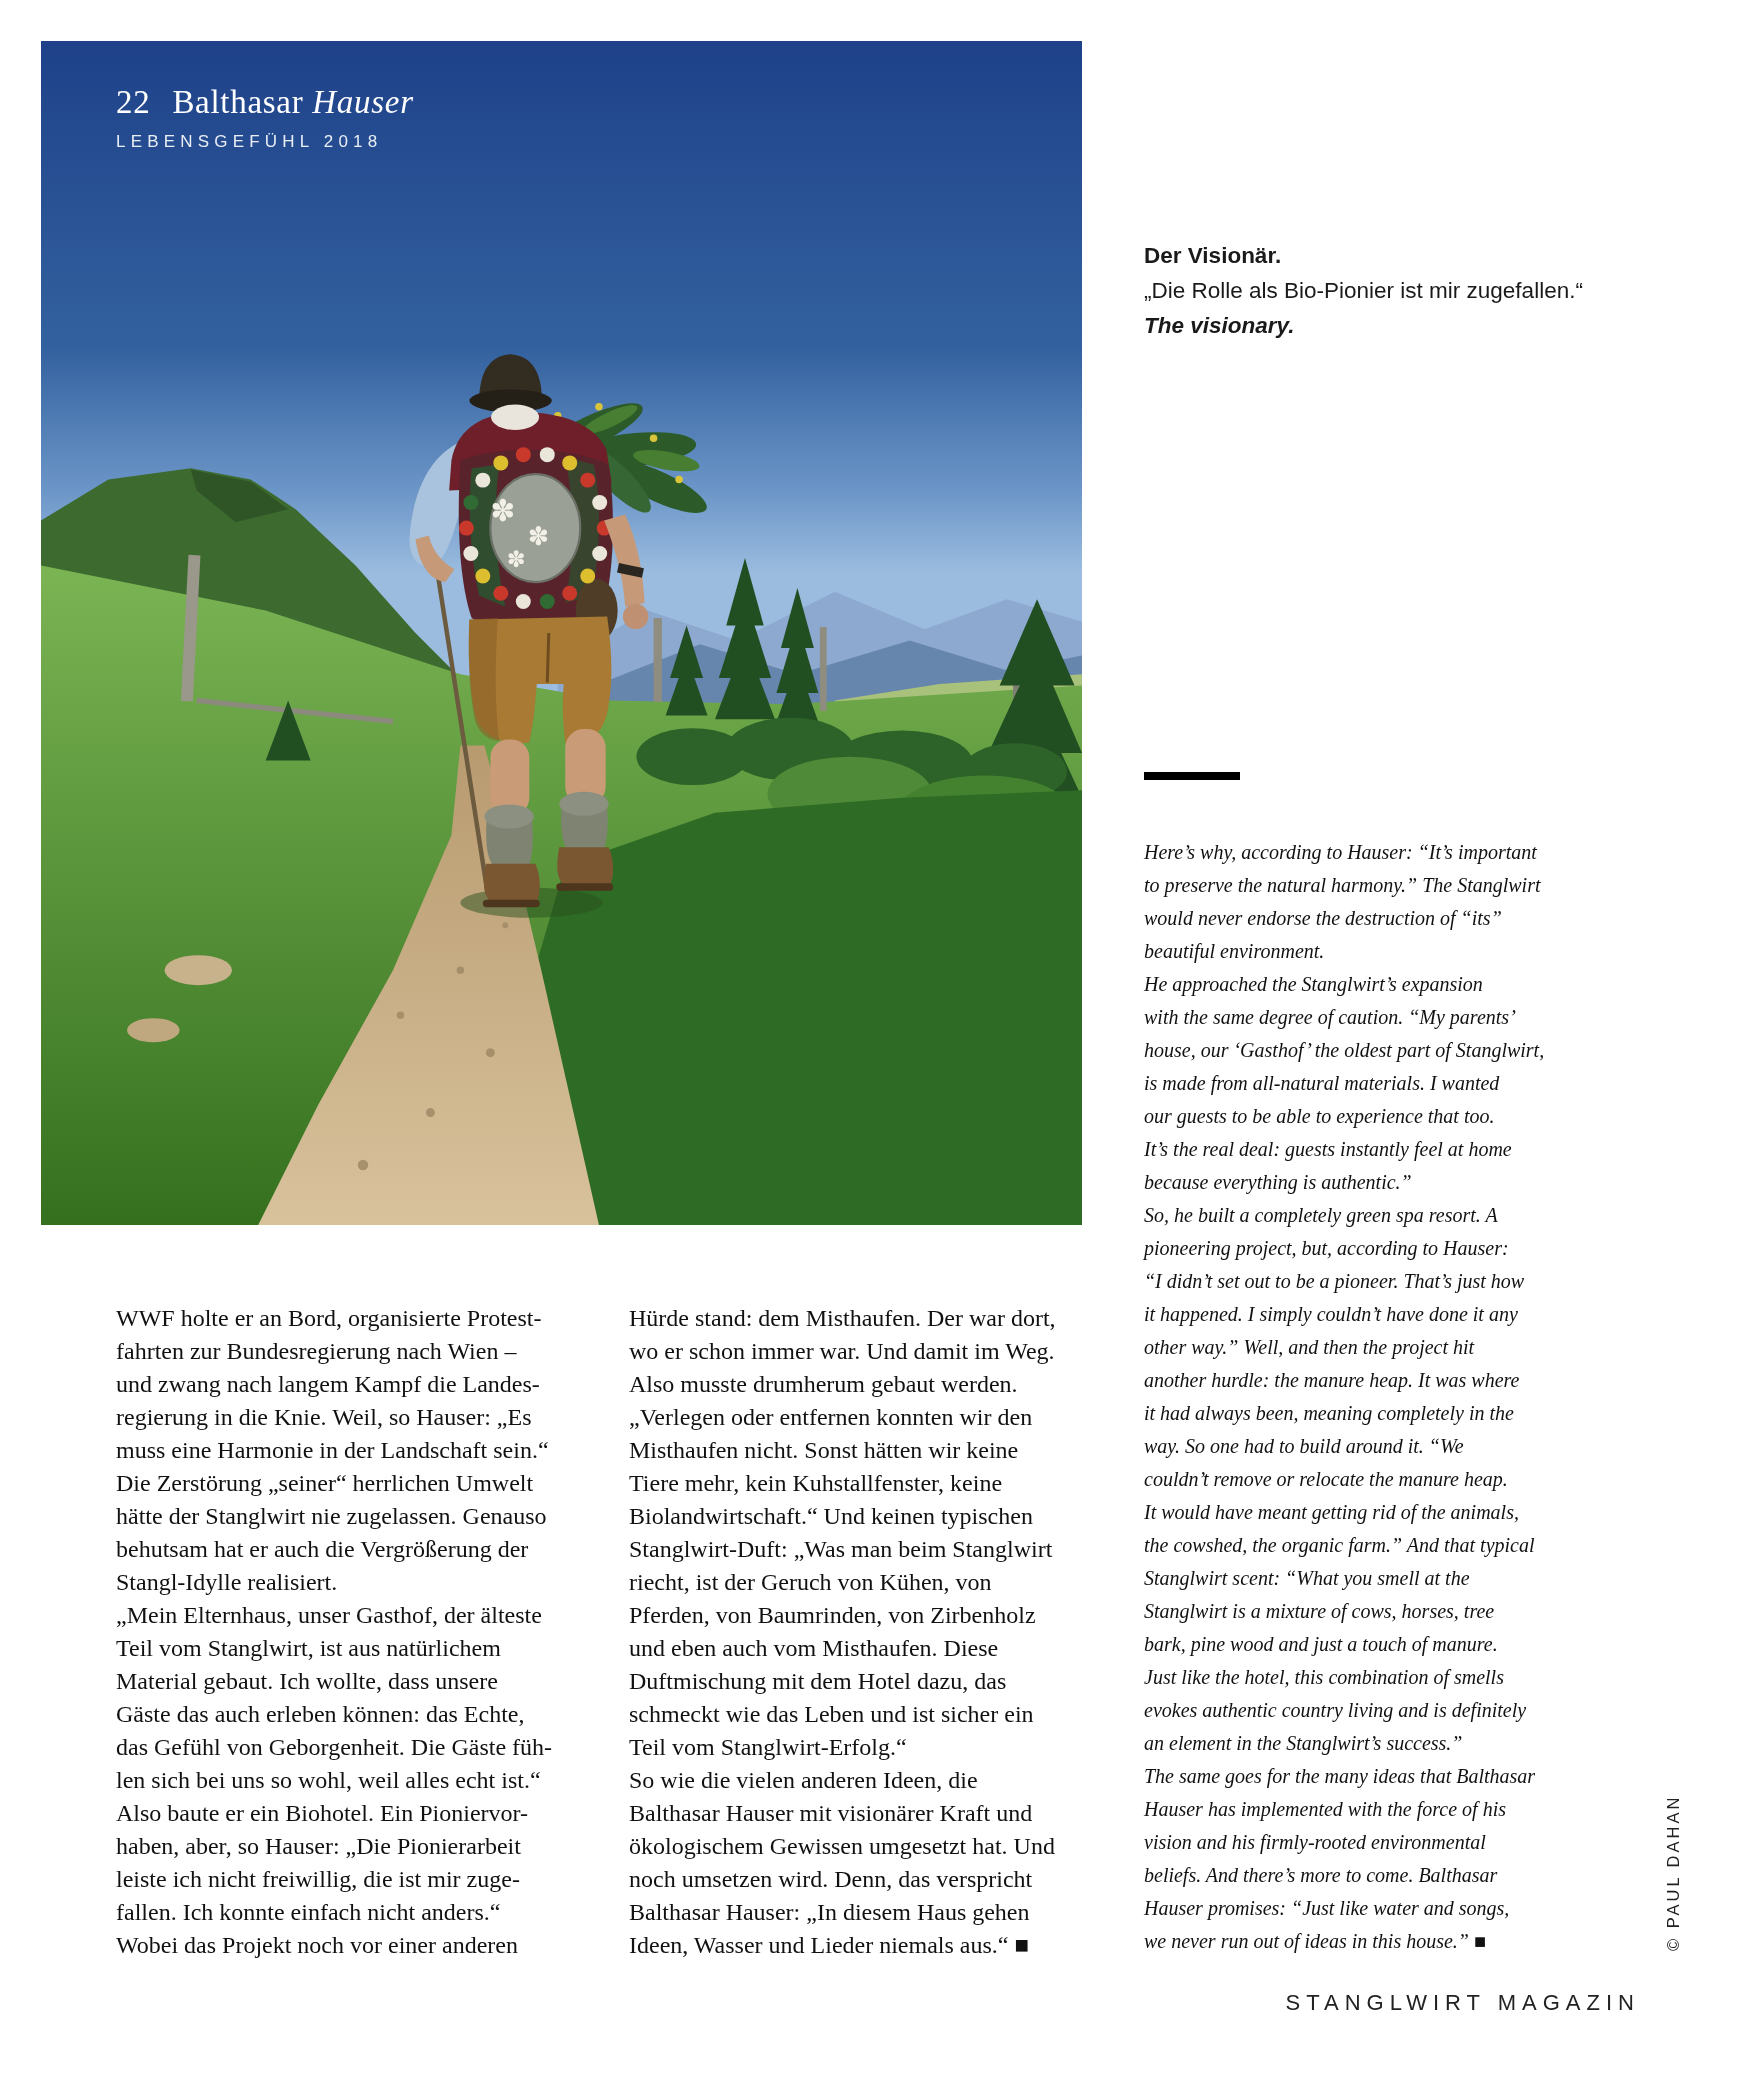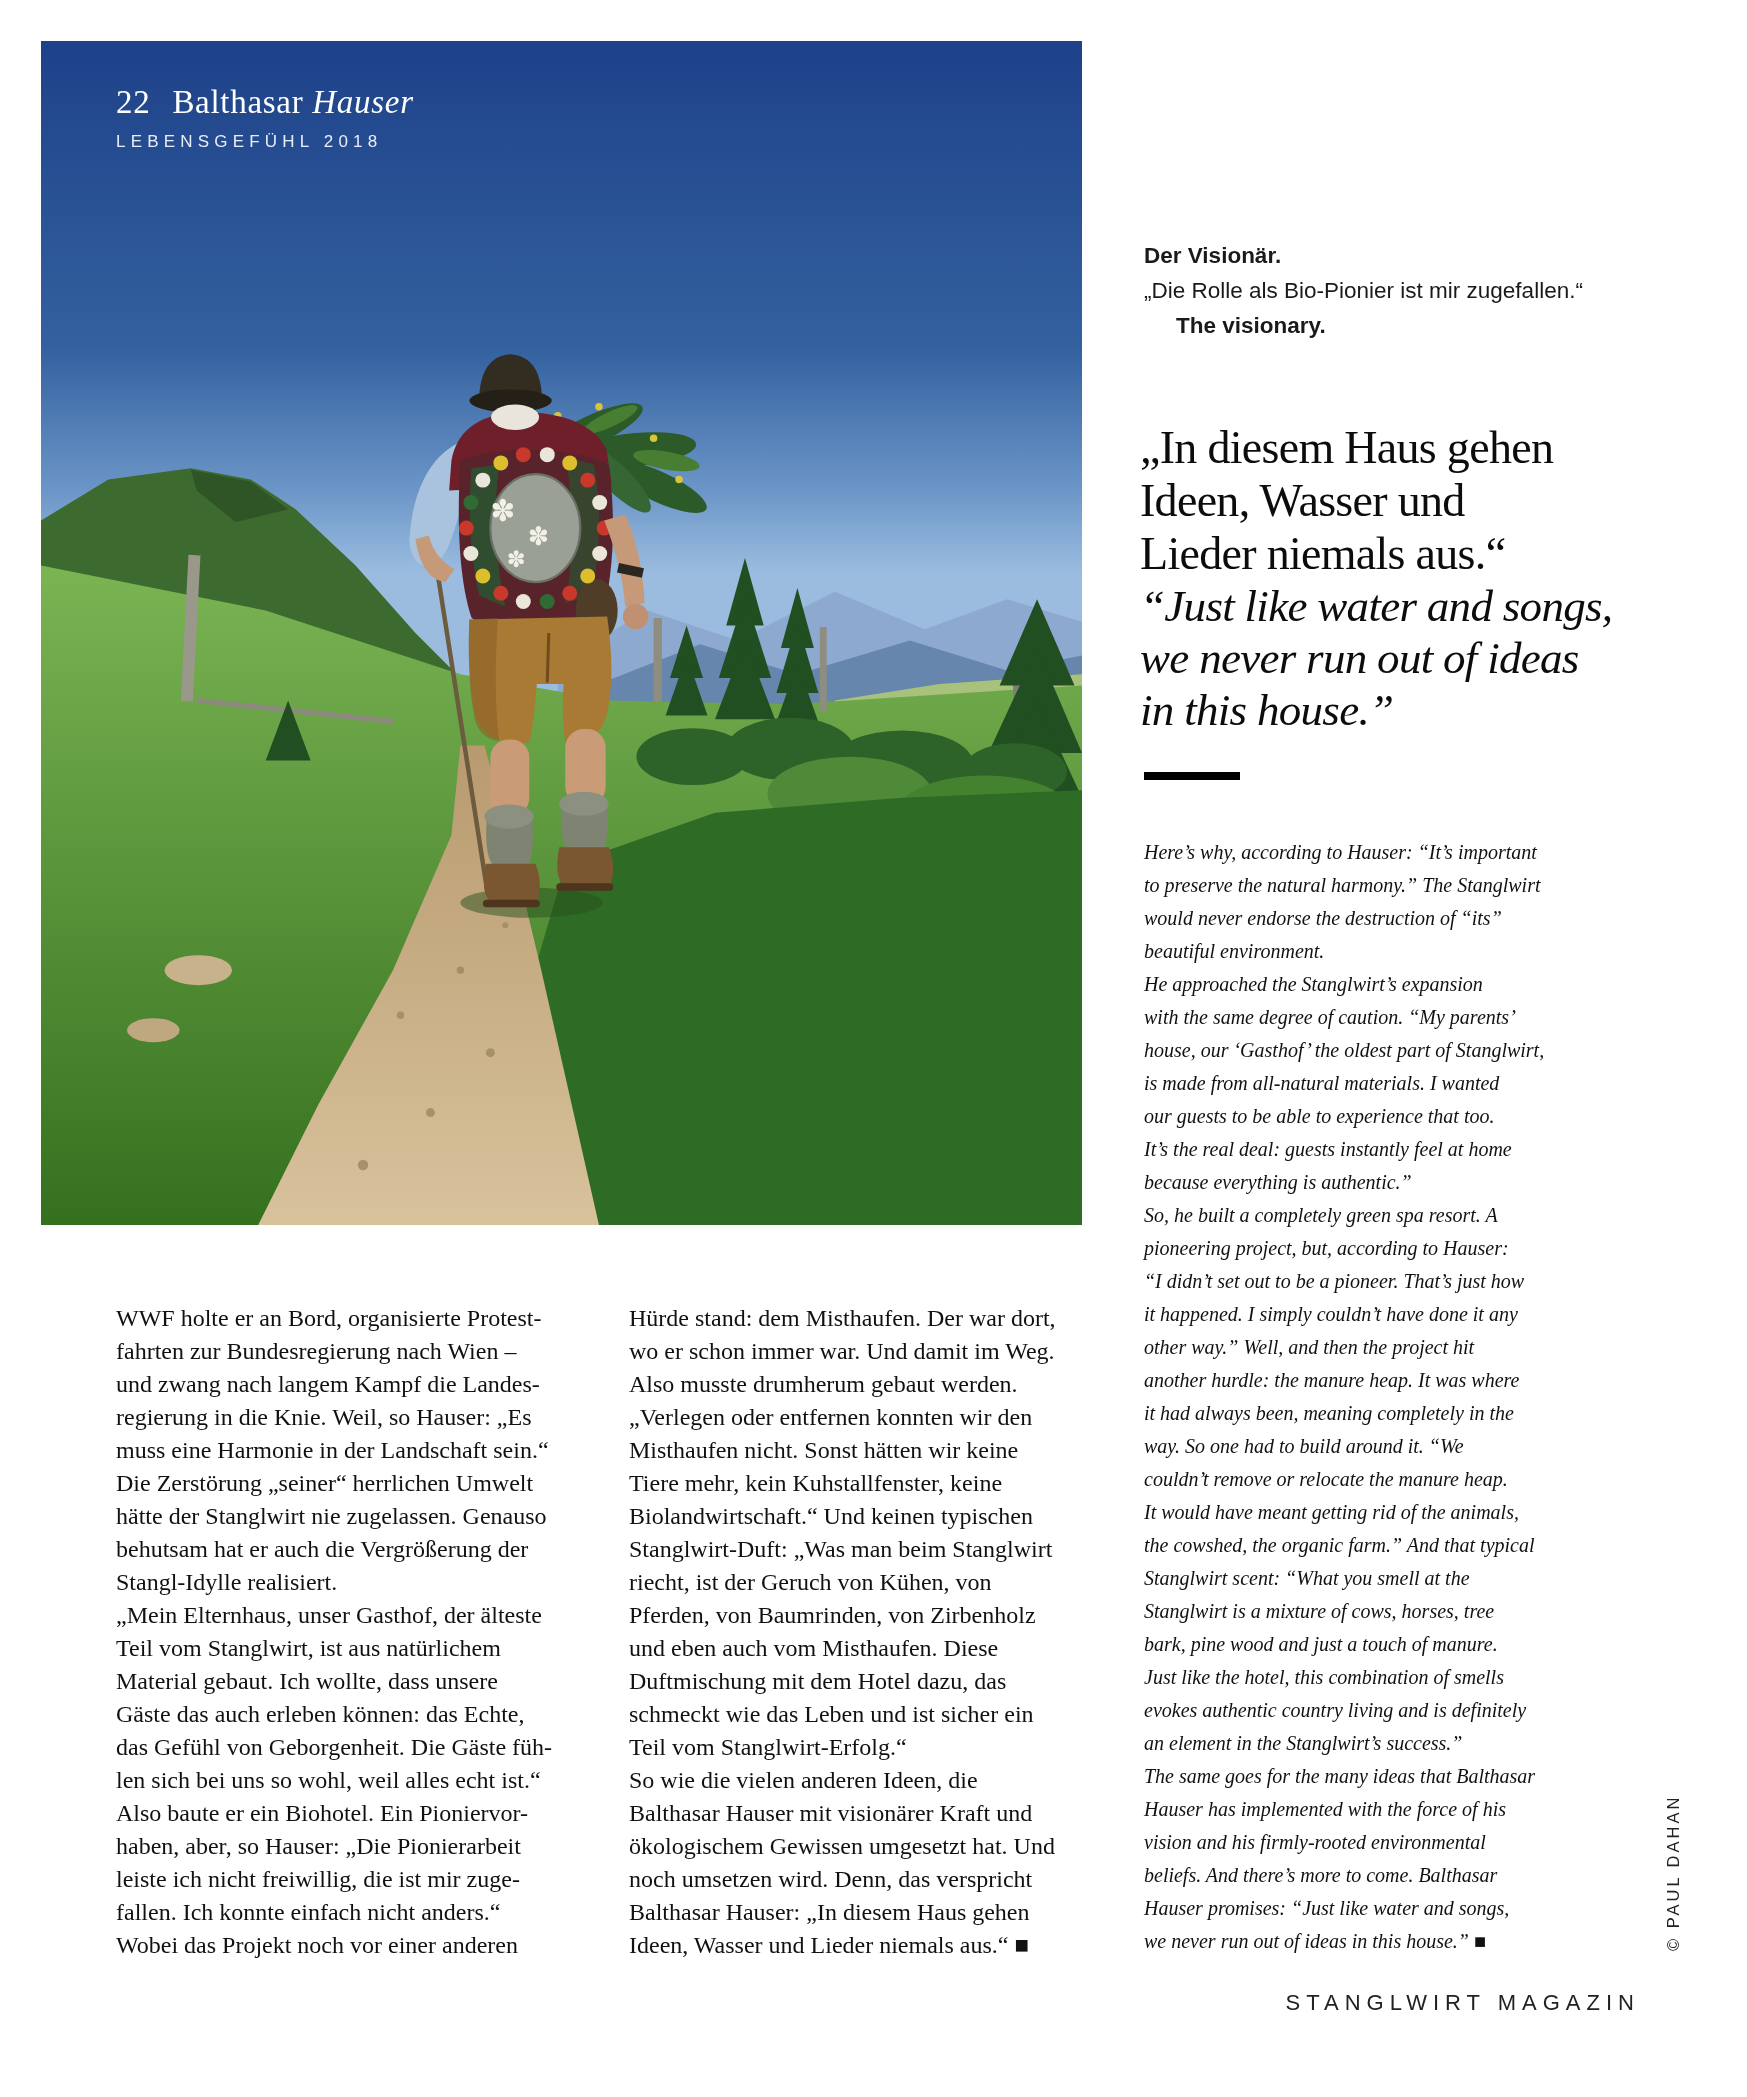--- a/index.html
+++ b/index.html
@@ -12,21 +12,21 @@
   .photo-title{font-size:33px;line-height:37px;letter-spacing:0.7px;}
   .photo-title .pgnum{margin-right:22px;}
   .photo-title .roman{margin-right:9px;}
   .photo-title .ital{font-style:italic;}
   .photo-kicker{font-family:"Liberation Sans",sans-serif;font-size:17px;letter-spacing:5.2px;
                 margin-top:10.5px;color:#e9eef6;}
   
   .caption{position:absolute;left:1144px;top:238px;width:524px;
            font-family:"Liberation Sans",sans-serif;font-size:22.5px;line-height:35px;color:#1a1a1a;}
   .caption .b{font-weight:bold;}
-  .caption .bi{font-weight:bold;margin-left:32px;}
+  .caption .bi{font-weight:bold;font-style:italic;}
   .caption .i{font-style:italic;white-space:pre-line;}
   .pullquote{position:absolute;left:1140px;top:421px;width:539px;color:#0c0c0c;}
   .pq-de{font-size:46px;line-height:53px;letter-spacing:-0.7px;white-space:pre-line;}
   .pq-en{font-size:45px;line-height:52px;letter-spacing:-0.7px;font-style:italic;white-space:pre-line;}
   .rule{position:absolute;left:1144px;top:772px;width:96px;height:7.5px;background:#000;}
   .col-en{position:absolute;left:1144px;top:836px;width:532px;font-style:italic;
           font-size:20px;line-height:33px;white-space:pre-line;}
   
   .col-de{position:absolute;top:1302px;width:513px;font-size:24px;line-height:33px;white-space:pre-line;}
   .col-de1{left:116px;}
@@ -207,28 +207,20 @@
       <div class="photo-kicker">LEBENSGEFÜHL 2018</div>
     </div>
   </div>
 
   <div class="caption">
     <div class="b">Der Visionär.</div>
     <div>„Die Rolle als Bio-Pionier ist mir zugefallen.“</div>
     <div class="bi">The visionary.</div>
   </div>
 
-  <div class="pullquote">
-    <div class="pq-de">„In diesem Haus gehen
-Ideen, Wasser und
-Lieder niemals aus.“</div>
-    <div class="pq-en">“Just like water and songs,
-we never run out of ideas
-in this house.”</div>
-  </div>
 
   <div class="rule"></div>
 
   <div class="col-en">Here’s why, according to Hauser: “It’s important
 to preserve the natural harmony.” The Stanglwirt
 would never endorse the destruction of “its”
 beautiful environment.
 He approached the Stanglwirt’s expansion
 with the same degree of caution. “My parents’
 house, our ‘Gasthof’ the oldest part of Stanglwirt,

